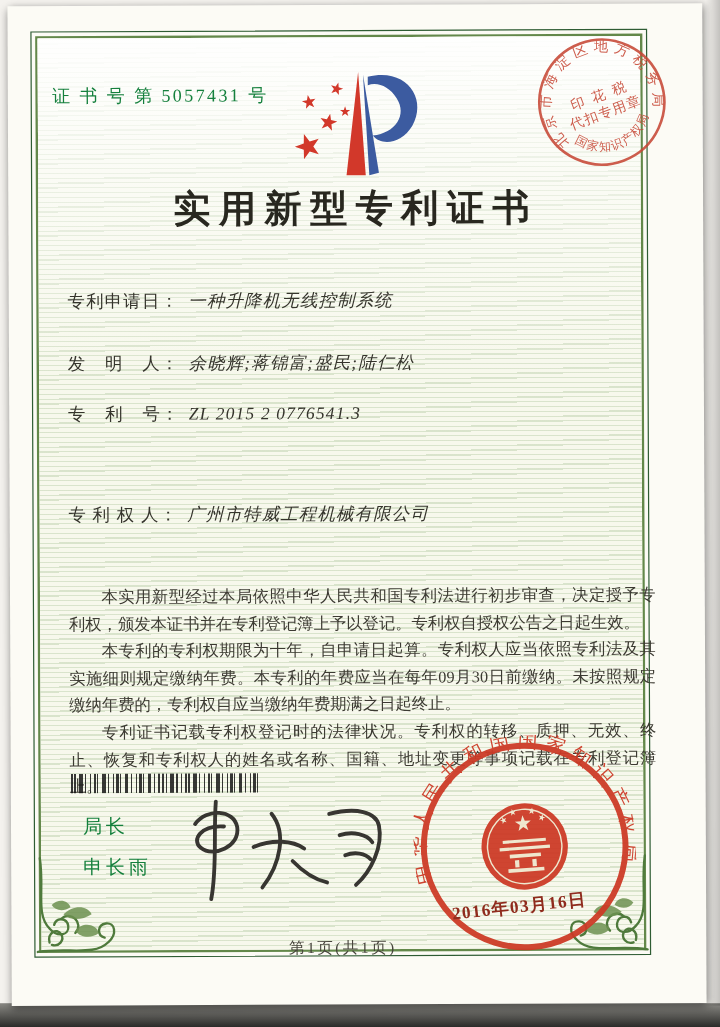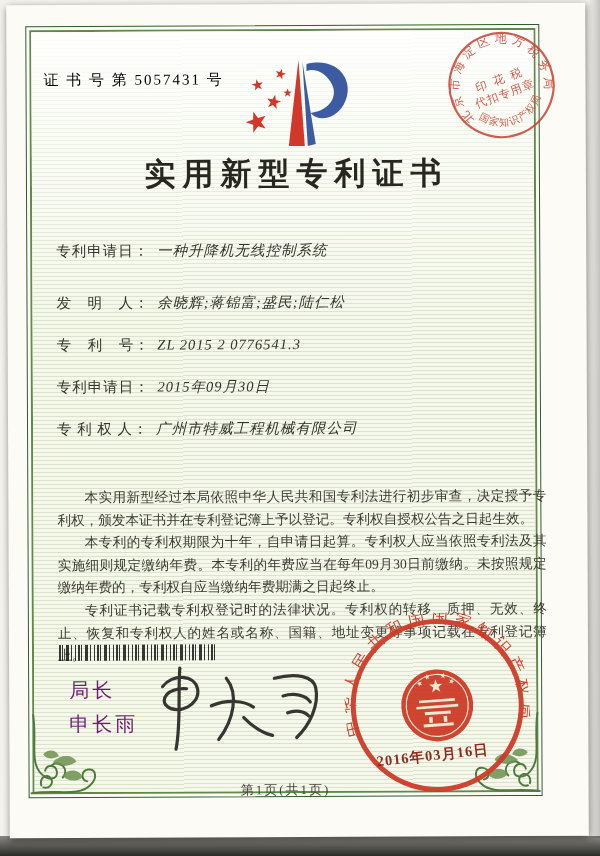--- a/index.html
+++ b/index.html
@@ -16,36 +16,36 @@
   .border-inner{position:absolute;left:3px;top:3px;right:3px;bottom:3px;border:2.6px solid #63884a;}
   .cert-bg{position:absolute;left:0;top:0;right:0;bottom:0;
     background-image:
       linear-gradient(180deg,rgba(255,255,255,.95) 0%,rgba(255,255,255,.45) 16%,rgba(255,255,255,0) 38%),
       repeating-linear-gradient(180deg,rgba(140,175,120,.28) 0 1px,rgba(255,255,255,0) 1px 4px);
     background-color:#f7f8ec;}
   .flourish{position:absolute;width:88px;height:88px;z-index:2;}
   .flourish.bl{left:-7px;bottom:-7px;}
   .flourish.br{right:-7px;bottom:-7px;transform:scaleX(-1);}
   .cert-number{position:absolute;left:37px;top:66px;font-size:15px;letter-spacing:2px;
-    color:#000000;z-index:3;white-space:nowrap;}
+    color:#15803d;z-index:3;white-space:nowrap;}
   .logo{position:absolute;left:230px;top:50px;width:120px;height:100px;z-index:3;}
   .title{position:absolute;left:0;top:149px;width:100%;text-align:center;font-size:31px;
     letter-spacing:7px;color:#28271f;font-weight:600;z-index:3;}
   .field{position:absolute;left:49px;font-size:14.5px;color:#35342c;letter-spacing:1px;
     white-space:nowrap;z-index:3;}
   .field .fvalue{margin-left:3px;font-style:italic;}
   .f0{top:237px}.f1{top:289px}.f2{top:331px}.f3{top:373px}.f4{top:415px}.f5{top:457px}
   .paras{position:absolute;left:49px;top:482px;width:489px;text-align:justify;
     font-size:13.6px;line-height:22.6px;color:#3c3a32;z-index:3;}
   .paras p{margin:0;text-indent:2em;}
   .barcode{position:absolute;left:50px;top:640px;width:156px;height:16px;opacity:.85;z-index:3;
     background:repeating-linear-gradient(90deg,#151515 0 2px,transparent 2px 3px,#151515 3px 4px,
       transparent 4px 7px,#151515 7px 10px,transparent 10px 12px,#151515 12px 13px,transparent 13px 16px,
       #151515 16px 17px,transparent 17px 19px);}
-  .director{position:absolute;left:60px;top:668px;font-size:20px;color:#701a75;
+  .director{position:absolute;left:60px;top:668px;font-size:16px;color:#15803d;
     letter-spacing:3px;line-height:34px;z-index:3;}
   .signature{position:absolute;left:138px;top:644px;width:180px;height:108px;z-index:3;
     transform:rotate(-2deg);}
   .office-seal{position:absolute;left:336px;top:610px;width:184px;height:184px;z-index:4;
     transform:rotate(-4deg);opacity:.94;}
   .tax-seal{position:absolute;left:441px;top:28px;width:108px;height:108px;z-index:4;opacity:.88;}
   .footer{position:absolute;left:19px;top:777px;width:514px;text-align:center;font-size:13px;
     letter-spacing:2px;color:#47453c;z-index:3;}
   svg text{font-family:"Liberation Serif","DejaVu Serif",serif;}
 </style>
@@ -133,24 +133,20 @@
       <span class="flabel">专利申请日：</span>
       <span class="fvalue">一种升降机无线控制系统</span>
     </div>
     <div class="field f1">
       <span class="flabel">发　明　人：</span>
       <span class="fvalue">余晓辉;蒋锦富;盛民;陆仁松</span>
     </div>
     <div class="field f2">
       <span class="flabel">专　利　号：</span>
       <span class="fvalue">ZL 2015 2 0776541.3</span>
-    </div>
-    <div class="field f3">
-      <span class="flabel">专利申请日：</span>
-      <span class="fvalue">2015年09月30日</span>
     </div>
     <div class="field f4">
       <span class="flabel">专 利 权 人：</span>
       <span class="fvalue">广州市特威工程机械有限公司</span>
     </div>
 
     <div class="paras">
       <p>本实用新型经过本局依照中华人民共和国专利法进行初步审查，决定授予专利权，颁发本证书并在专利登记簿上予以登记。专利权自授权公告之日起生效。</p>
       <p>本专利的专利权期限为十年，自申请日起算。专利权人应当依照专利法及其实施细则规定缴纳年费。本专利的年费应当在每年09月30日前缴纳。未按照规定缴纳年费的，专利权自应当缴纳年费期满之日起终止。</p>
       <p>专利证书记载专利权登记时的法律状况。专利权的转移、质押、无效、终止、恢复和专利权人的姓名或名称、国籍、地址变更等事项记载在专利登记簿上。</p>

